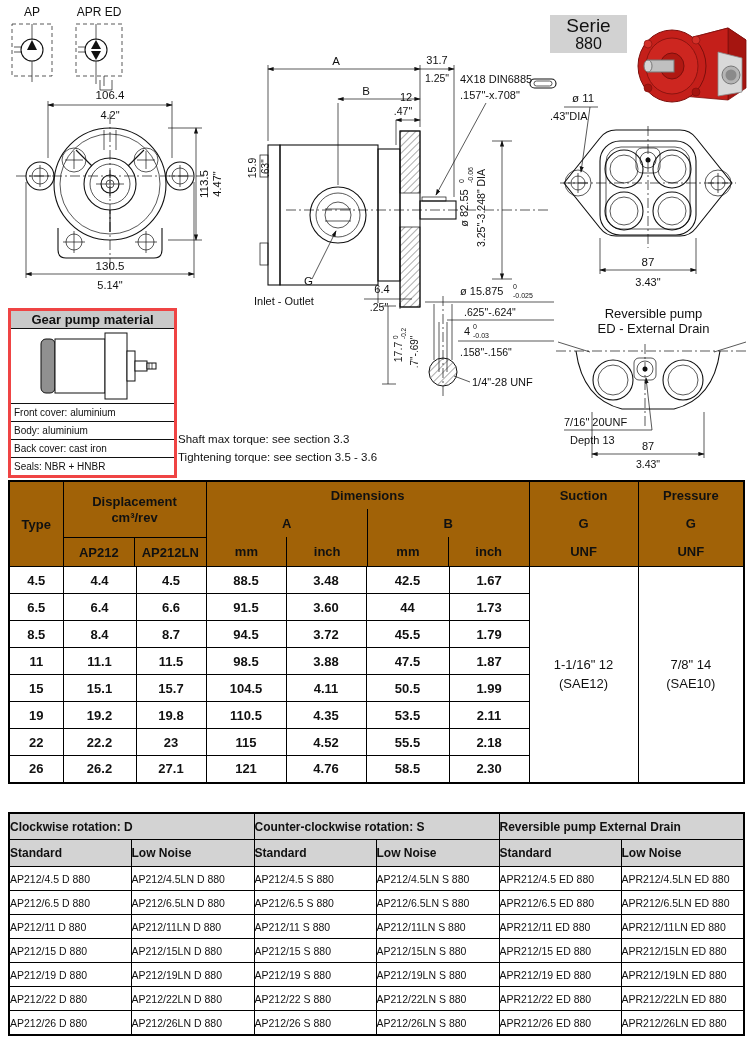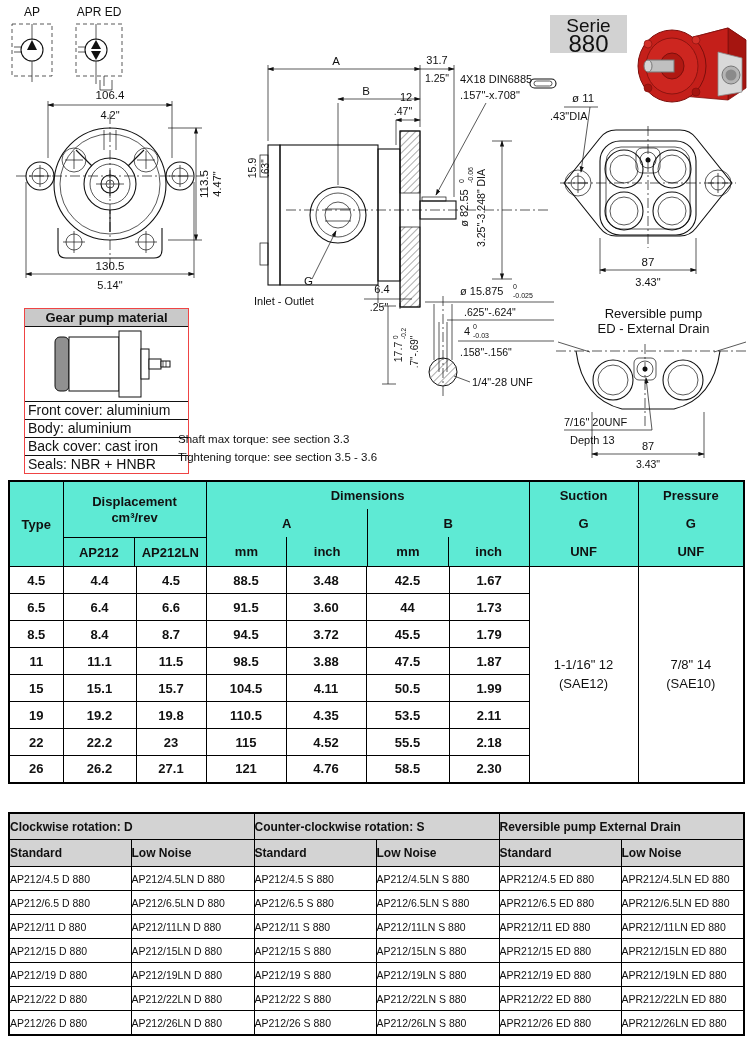--- a/index.html
+++ b/index.html
@@ -8,40 +8,40 @@
   .abs { position:absolute; }
   svg text { font-family:"Liberation Sans", sans-serif; fill:#111; }
   .ln  { stroke:#111; stroke-width:1.1; fill:none; }
   .th1 { stroke:#111; stroke-width:0.7; fill:none; }
   .cl  { stroke:#111; stroke-width:0.7; fill:none; stroke-dasharray:10 3 2 3; }
   .dim { stroke:#111; stroke-width:0.7; fill:none; }
 
   
   .badge { background:#d2d2d2; text-align:center; padding-top:2px; }
   .badge .b1 { font-size:19px; line-height:17px; }
-  .badge .b2 { font-size:24px; line-height:20px; }
+  .badge .b2 { font-size:16px; line-height:20px; }
 
   
-  .matbox { border:1px solid #ef4444; width:163px;margin-left:16px; }
+  .matbox { border:3px solid #ef4444; width:163px; }
   .matbox .mtitle { background:#c9c9c9; border-bottom:1px solid #111; text-align:center;
                     font-size:13px; font-weight:bold; height:17px; line-height:17px; }
   .matbox .mdraw { height:74px; }
-  .matbox .mrow { border-top:1px solid #111; font-size:14px; height:17px; line-height:17px; padding-left:3px; }
+  .matbox .mrow { border-top:1px solid #111; font-size:10px; height:17px; line-height:17px; padding-left:3px; }
 
   .notes { font-size:11.5px; line-height:18px; }
 
   .revtitle { width:195px; text-align:center; font-size:13px; line-height:15px; }
 
   
   table { border-collapse:collapse; table-layout:fixed; }
   .dimtable { border:2px solid #000; }
   .dimtable th, .dimtable td { border:1px solid #000; text-align:center; vertical-align:middle;
                                padding:0; font-size:13px; }
   .dimtable th { font-weight:bold; }
-  .dimtable .hdr { background:#5eead4; }
+  .dimtable .hdr { background:#a16207; }
   .dimtable tbody td { font-weight:bold; }
   .dimtable td.mergecell { font-weight:normal; font-size:13px; line-height:19px; }
   .th-disp, .th-dim, .th-stack { padding:0; }
   .disp-top { height:55px; border-bottom:1px solid #000; display:flex; flex-direction:column; justify-content:center; }
   .disp-top div { line-height:16px; }
   .disp-bottom { height:28px; display:flex; }
   .disp-bottom .half { flex:1; display:flex; align-items:center; justify-content:center; }
   .bl { border-left:1px solid #000; }
   .dim-title { height:27px; display:flex; align-items:center; justify-content:center; }
   .dim-ab { height:28px; display:flex; }

